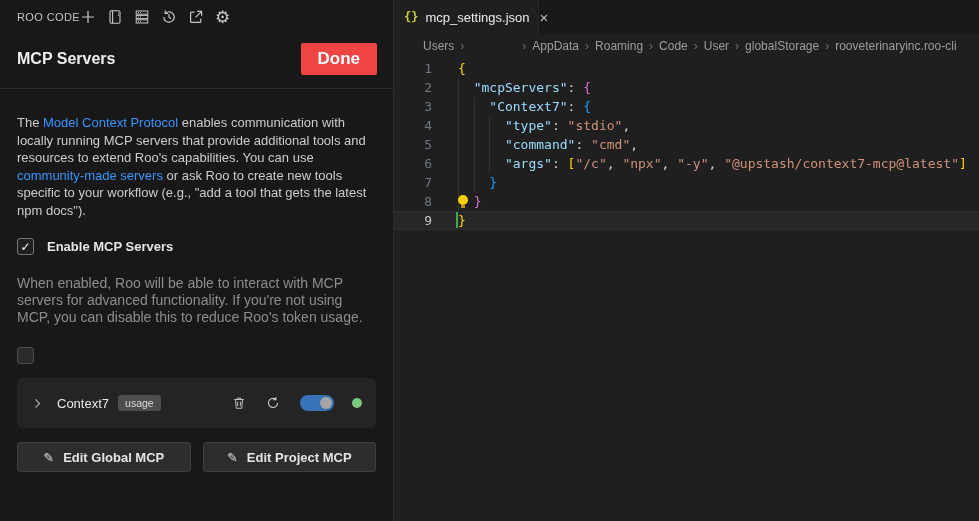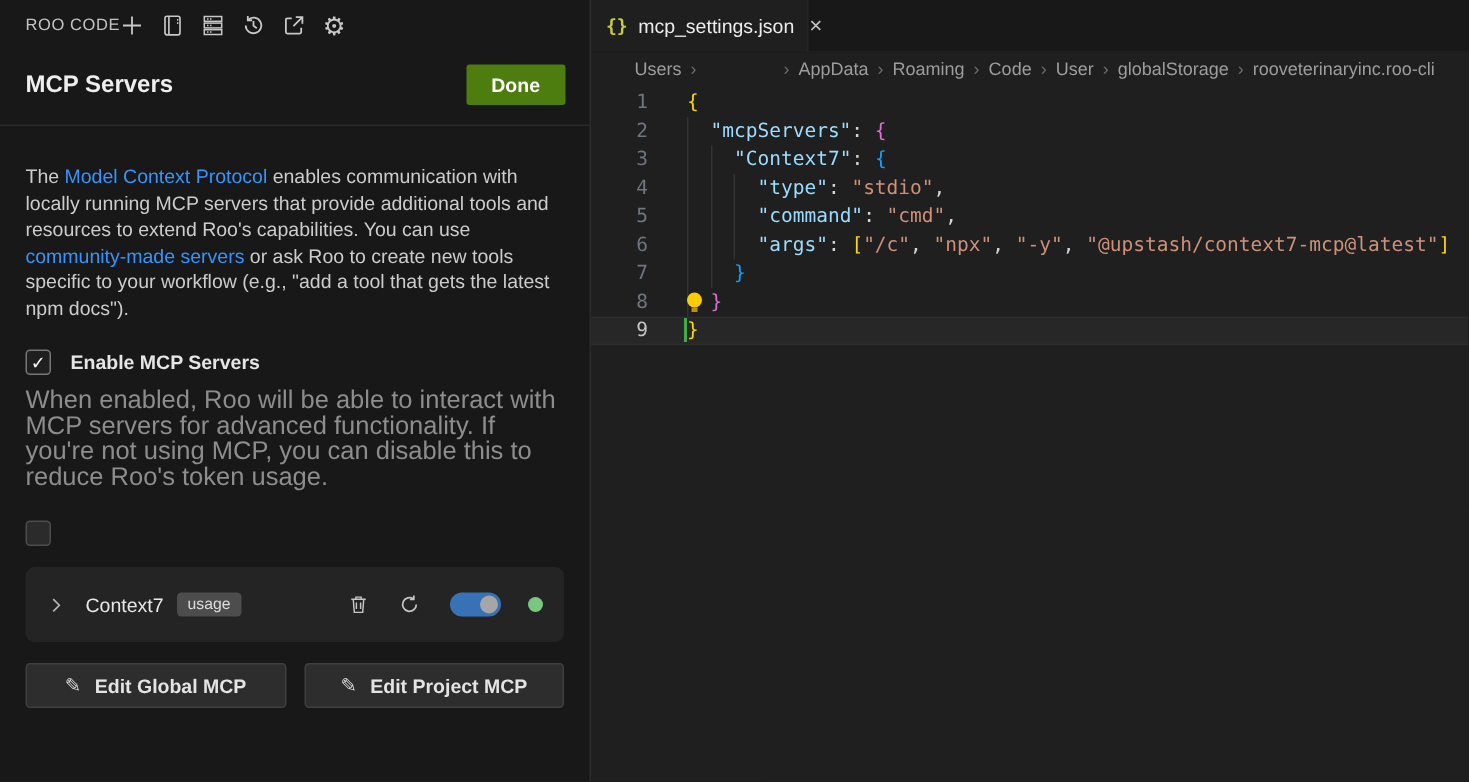--- a/index.html
+++ b/index.html
@@ -17,33 +17,33 @@
   .topbar { height:34px; display:flex; align-items:center; 
             padding:0 15px 0 17px; }
   .panel-title { font-size:11px; color:#c3c3c3; letter-spacing:.4px; }
   .actions { display:flex; align-items:center; gap:11px; color:#c8c8c8; }
   .ticon { display:flex; align-items:center; justify-content:center; cursor:pointer; }
   .ticon svg { display:block; }
   .gear { font-size:17px; line-height:1; color:#c8c8c8; }
   .header2 { display:flex; align-items:center; justify-content:space-between;
              padding:9px 16px 13px 17px; }
   h1 { margin:0; font-size:16px; font-weight:700; color:#eeeeee; }
-  .done { background:#4d7c0f; color:#fff; border:none; border-radius:2px;
-          font-family:inherit; font-weight:700; font-size:13px; padding:6px 17px; cursor:pointer; }
+  .done { background:#ef4444; color:#fff; border:none; border-radius:2px;
+          font-family:inherit; font-weight:700; font-size:17px; padding:6px 17px; cursor:pointer; }
   .divider { height:1px; background:#2b2b2b; }
   .panel-body { padding:25px 17px 0; flex:1; }
   .intro { margin:0; font-size:13px; line-height:17.5px; color:#cccccc; }
   a.link { color:#3794ff; text-decoration:none; cursor:pointer; }
   .check-row { display:flex; align-items:center; gap:13px; margin-top:19px; }
   .checkbox { width:17px; height:17px; border:1px solid #767676; border-radius:3px;
               background:#1f1f1f; display:flex; align-items:center; justify-content:center;
               color:#ffffff; font-size:12px; cursor:pointer; }
   .checkbox.un { background:#2b2b2b; border-color:#4c4c4c; }
   .check-label { font-weight:700; font-size:13px; color:#e6e6e6; }
-  .desc { margin:8px 0 0; font-size:17px; line-height:17px; color:#8d8d8d; }
+  .desc { margin:20px 0 0; font-size:14px; line-height:17px; color:#8d8d8d; }
   .card { margin-top:14px; height:50px; background:#242424; border-radius:6px;
           display:flex; align-items:center; padding:0 14px; cursor:pointer; }
   .chev { color:#b4b4b4; margin-right:13px; display:flex; cursor:pointer; }
   .server-name { font-size:13px; color:#e8e8e8; }
   .badge { margin-left:9px; background:#4d4d4d; color:#dcdcdc; font-size:10.5px;
            padding:2px 7px; border-radius:3px; }
   .spacer { flex:1; }
   .rowicon { color:#c6c6c6; margin-left:20px; display:flex; cursor:pointer; }
   .toggle { margin-left:20px; width:34px; height:16px; border-radius:8px;
             background:#3672b5; position:relative; cursor:pointer; }

